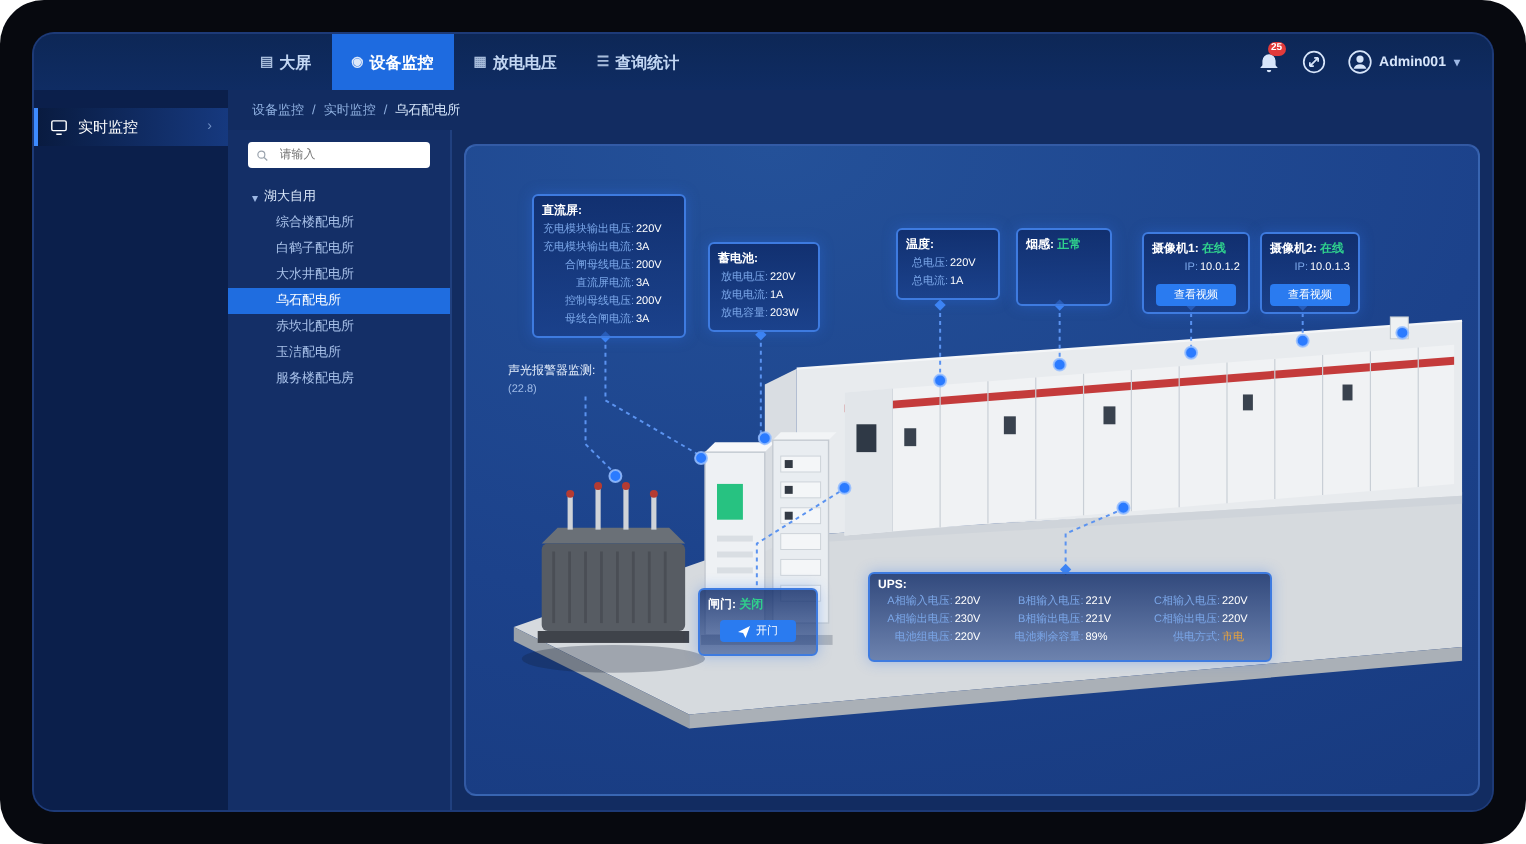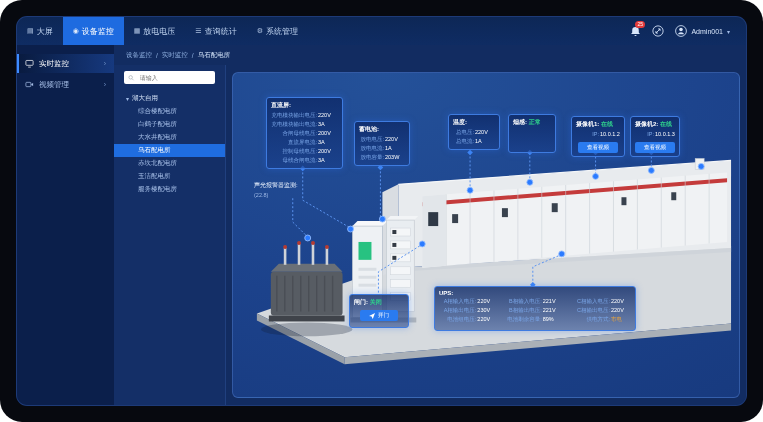--- a/index.html
+++ b/index.html
@@ -1,20 +1,20 @@
 <!DOCTYPE html>
 <html><head>
 <meta charset="utf-8">
 <style>
   html,body{margin:0;padding:0;background:#ffffff;font-family:"Liberation Sans",sans-serif;}
   .frame{position:relative;width:763px;height:422px;background:#07090f;border-radius:22px;overflow:hidden;}
   .app{position:absolute;left:17px;top:17px;width:729px;height:388px;background:#122c61;border-radius:10px;overflow:hidden;box-shadow:0 0 0 1px #1d3a77;}
 
   
-  .navbar{position:absolute;left:0;top:0;width:100%;height:28px;background:linear-gradient(#0d2756,#0f2c63);display:flex;align-items:stretch;box-sizing:border-box;}
+  .navbar{position:absolute;left:0;top:0;width:100%;height:28px;background:linear-gradient(#0d2756,#0f2c63);display:flex;align-items:stretch;padding-left:103px;box-sizing:border-box;font-weight:bold;}
   .tab{display:flex;align-items:center;gap:3px;padding:0 10px;font-size:8px;color:#c2d6f2;cursor:pointer;}
   .tab .tab-ico{font-size:7px;opacity:.85;}
   .tab.active{background:#1e6be0;color:#fff;}
   .nav-right{margin-left:auto;display:flex;align-items:center;gap:11px;padding-right:16px;}
   .bell-wrap{position:relative;display:flex;}
   .badge{position:absolute;top:-5px;left:5px;background:#e23a3a;color:#fff;font-size:5px;line-height:7px;padding:0 2px;border-radius:4px;}
   .round-ico{width:12px;height:12px;border-radius:50%;display:flex;align-items:center;justify-content:center;color:#d7e5fa;}
   .user{display:flex;align-items:center;gap:4px;color:#d7e5fa;font-size:7px;cursor:pointer;}
   .caret{font-size:6px;color:#9db8e4;}
 
@@ -75,24 +75,20 @@
         <span class="tab-ico">◉</span>
         <span>设备监控</span>
       </div>
       <div class="tab">
         <span class="tab-ico">▦</span>
         <span>放电电压</span>
       </div>
       <div class="tab">
         <span class="tab-ico">☰</span>
         <span>查询统计</span>
-      </div>
-      <div class="tab">
-        <span class="tab-ico">⚙</span>
-        <span>系统管理</span>
       </div>
 
       <div class="nav-right">
         <span class="bell-wrap">
           <svg width="11" height="11" viewBox="0 0 10 10">
             <path d="M5 1a3 3 0 0 0-3 3v2L1 7.3h8L8 6V4a3 3 0 0 0-3-3z" fill="#d7e5fa"></path>
             <path d="M4 8.2a1 1 0 0 0 2 0z" fill="#d7e5fa"></path>
           </svg>
           <span class="badge">25</span>
         </span>
@@ -114,28 +110,20 @@
       </div>
     </div>
 
     <div class="sidebar">
       <div class="side-item active">
         <svg width="9" height="9" viewBox="0 0 10 10">
           <rect x="1" y="1.6" width="8" height="5.4" rx=".8" fill="none" stroke="currentColor" stroke-width=".8"></rect>
           <path d="M3.5 9h3" stroke="currentColor" stroke-width=".8"></path>
         </svg>
         <span>实时监控</span>
-        <span class="chev">›</span>
-      </div>
-      <div class="side-item">
-        <svg width="9" height="9" viewBox="0 0 10 10">
-          <rect x="1" y="2.6" width="5.5" height="4.8" rx=".8" fill="none" stroke="currentColor" stroke-width=".8"></rect>
-          <path d="M7 4.4 9 3.2v3.6L7 5.6z" fill="currentColor"></path>
-        </svg>
-        <span>视频管理</span>
         <span class="chev">›</span>
       </div>
     </div>
 
     <div class="content">
 
       <div class="breadcrumb">
         <span>设备监控</span>
         <span>/</span>
         <span>实时监控</span>

